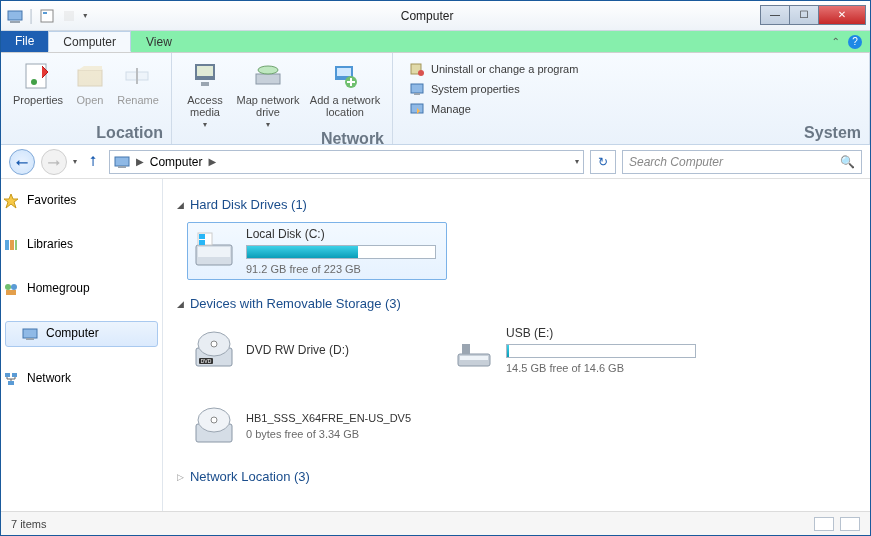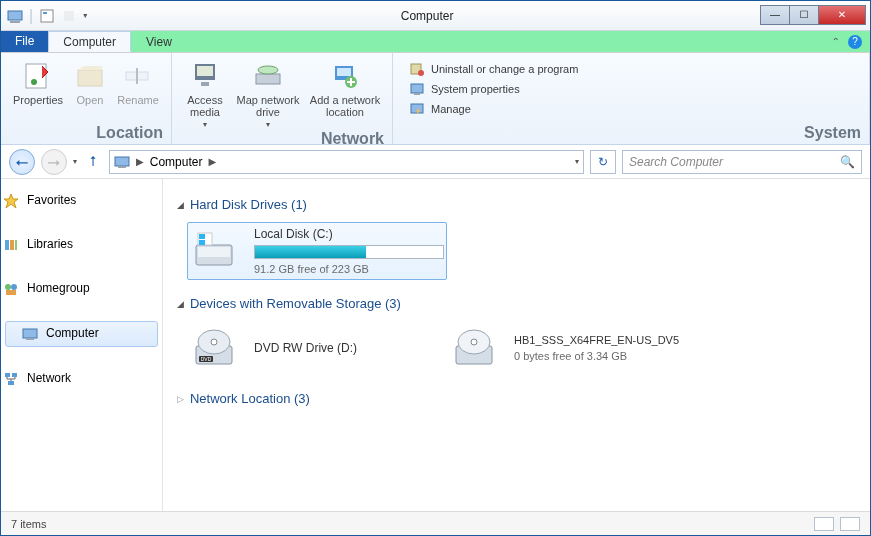--- a/index.html
+++ b/index.html
@@ -54,21 +54,21 @@
 .sidebar { width:162px; border-right:1px solid #e0e6ed; padding:10px 0; font-size:12px; }
 .navitem { display:flex; align-items:flex-start; gap:8px; padding:4px 10px 4px 2px; }
 .navitem.selected { background:linear-gradient(#ecf4fd,#dbeafd); border:1px solid #a9c9ef; border-radius:3px; margin:0 4px; padding-left:16px;}
 .navitem .nicon{width:16px;height:16px;}
 .navspacer{height:20px;}
 
 .main { flex:1; overflow:auto; padding:12px 14px; font-size:12px; color:#333;}
 .section-header { display:flex; align-items:center; gap:6px; color:#1a4d8c; font-size:13px; margin:6px 0 10px 0;}
 .disclose{font-size:9px;color:#555;}
 .drive-grid{display:flex;flex-wrap:wrap;gap:20px 30px;margin-left:10px;margin-bottom:16px;}
-.drive{display:flex;gap:18px;align-items:center;width:260px;padding:4px;border:1px solid transparent;border-radius:2px;}
+.drive{display:flex;gap:10px;align-items:center;width:260px;padding:4px;border:1px solid transparent;border-radius:2px;}
 .drive.selected{border:1px solid #7bb2e8;background:linear-gradient(#f3f9ff,#e6f2ff);}
 .drive .dicon{width:44px;height:44px;flex-shrink:0;}
 .drive-info{display:flex;flex-direction:column;gap:4px;flex:1;}
 .drive-name{font-size:12px;}
 .bar{height:14px;border:1px solid #a9b6c4;background:#fff;position:relative;width:190px;}
 .bar-fill{position:absolute;left:0;top:0;bottom:0;background:linear-gradient(#3dd1e8,#0a9db8);}
 .drive-free{font-size:11px;color:#6a6a6a;}
 
 
 .statusbar { height:24px; border-top:1px solid #dcdcdc; background:#f6f6f6; display:flex; align-items:center; font-size:11px; padding:0 10px; color:#444;}
@@ -308,20 +308,34 @@
             <rect x="4" y="20" width="36" height="18" rx="2" fill="#d5dde6" stroke="#8a97a6"></rect>
             <ellipse cx="22" cy="16" rx="16" ry="12" fill="#e8edf3" stroke="#9aa5b1"></ellipse>
             <circle cx="22" cy="16" r="3" fill="#fff" stroke="#888"></circle>
             <rect x="7" y="30" width="14" height="6" rx="1" fill="#333"></rect>
             <text x="14" y="35" fill="#fff" font-size="5" text-anchor="middle">DVD</text>
           </svg>
         <div class="drive-info">
           <div class="drive-name">DVD RW Drive (D:)</div>
         </div>
       </div>
+      <div class="drive">
+        <svg class="dicon" viewBox="0 0 44 44">
+            <rect x="6" y="26" width="32" height="12" rx="2" fill="#c7cfd8" stroke="#8a97a6"></rect>
+            <rect x="10" y="16" width="8" height="10" fill="#9aa5b1"></rect>
+            <rect x="8" y="28" width="28" height="4" fill="#eef3f8"></rect>
+          </svg>
+        <div class="drive-info">
+          <div class="drive-name">USB (E:)</div>
+          <div class="bar">
+              <div class="bar-fill" style="width:1%"></div>
+            </div>
+          <div class="drive-free">14.5 GB free of 14.6 GB</div>
+        </div>
+      </div>
       <div class="drive" style="width:260px">
         <svg class="dicon" viewBox="0 0 44 44">
             <rect x="4" y="20" width="36" height="18" rx="2" fill="#d5dde6" stroke="#8a97a6"></rect>
             <ellipse cx="22" cy="16" rx="16" ry="12" fill="#f0f3f7" stroke="#9aa5b1"></ellipse>
             <circle cx="22" cy="16" r="3" fill="#fff" stroke="#888"></circle>
           </svg>
         <div class="drive-info">
           <div style="font-size:11px">HB1_SSS_X64FRE_EN-US_DV5</div>
           <div class="drive-free">0 bytes free of 3.34 GB</div>
         </div>

